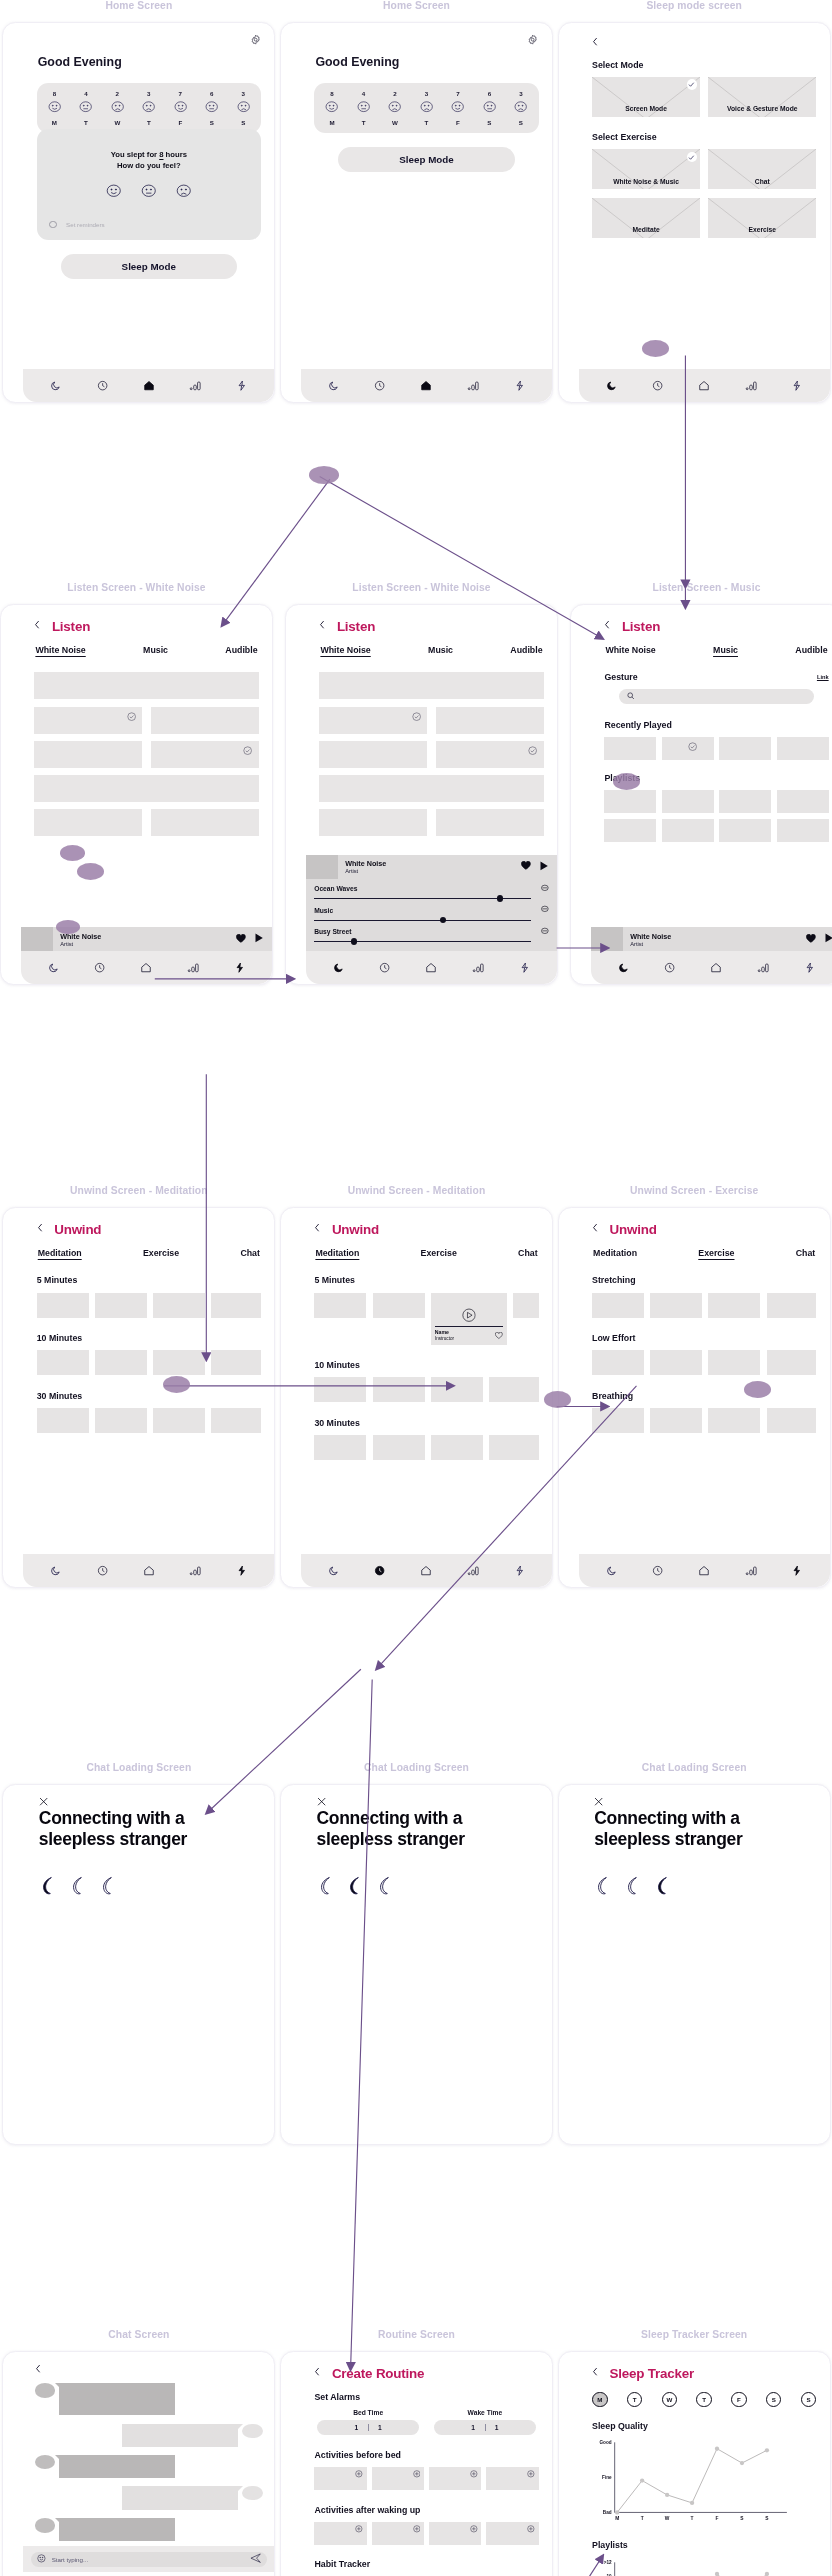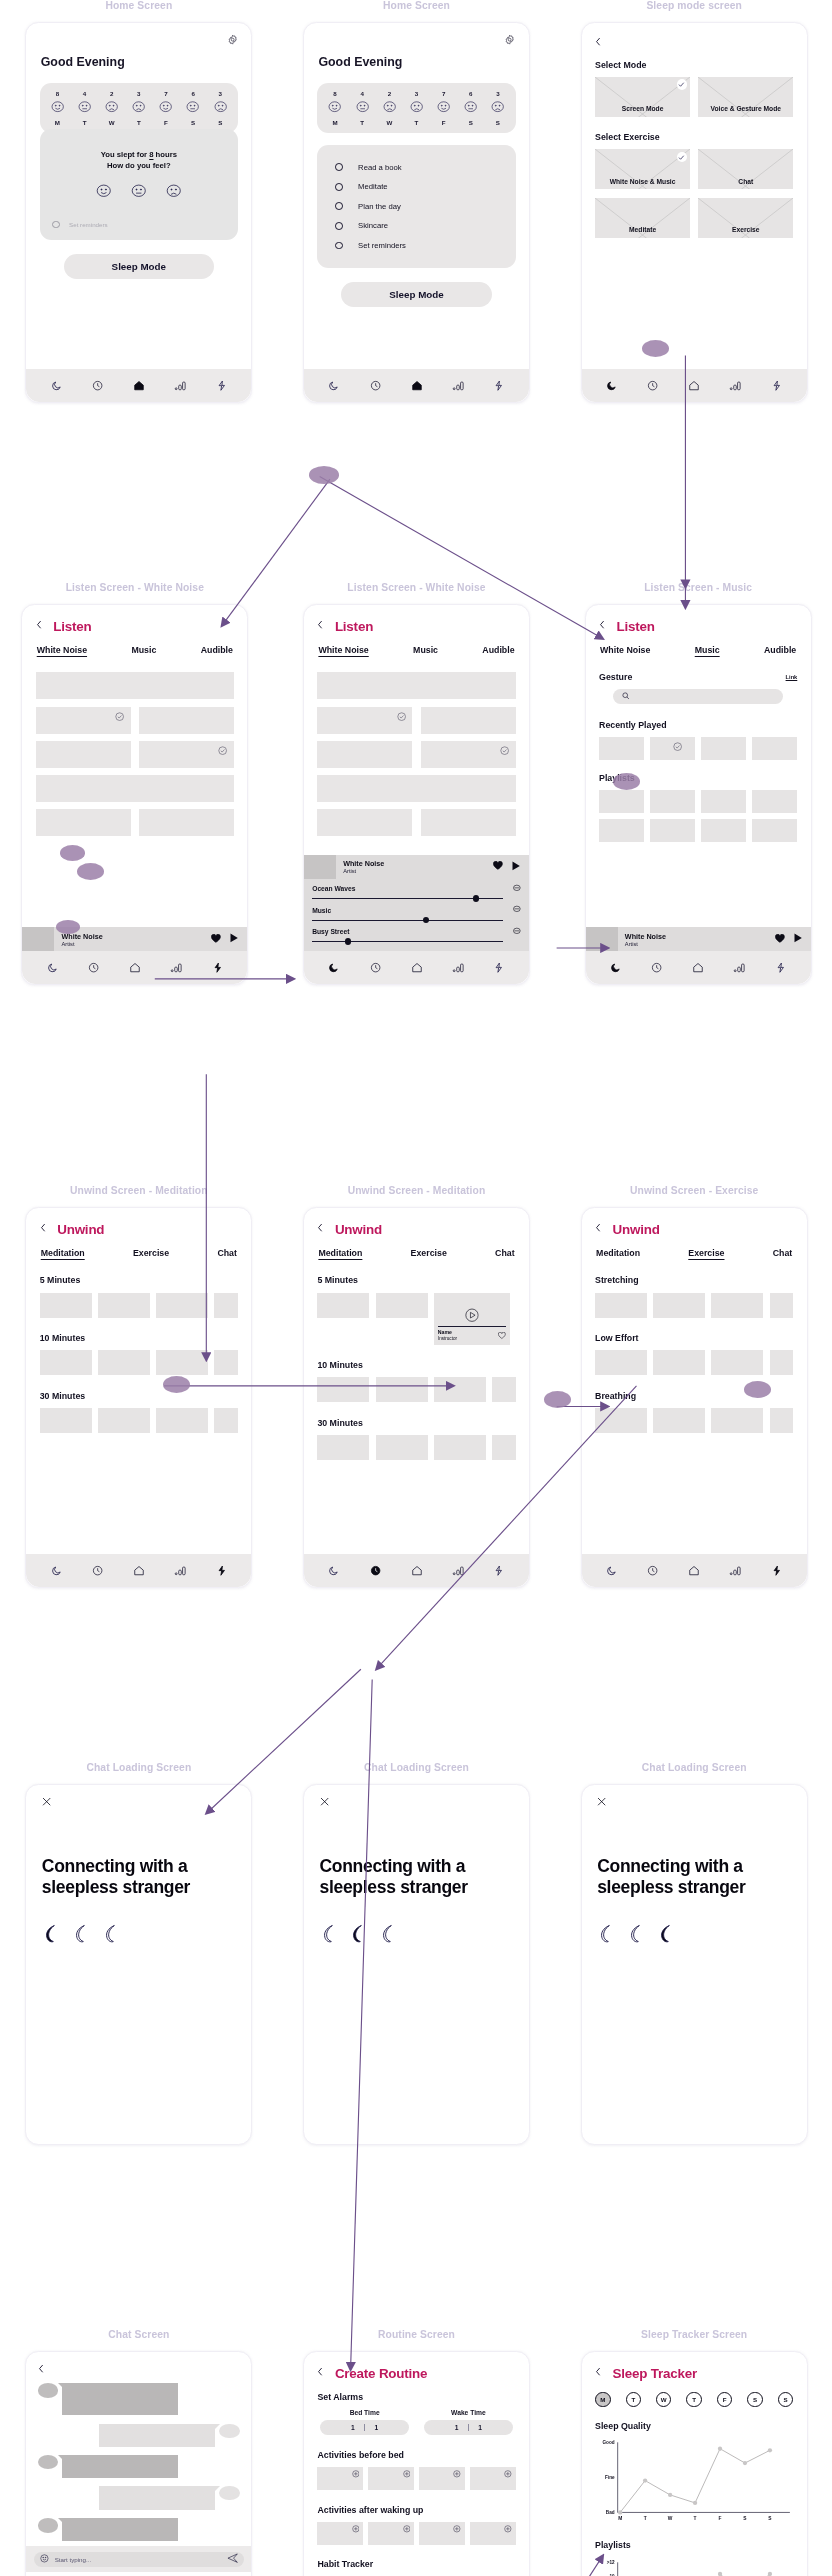--- a/index.html
+++ b/index.html
@@ -15,26 +15,26 @@
   .row { position: absolute; left: 0; width: 833px; display: flex; }
   .cell { width: 278px; position: relative; display: flex; flex-direction: column; align-items: center; }
 
   .screen-caption {
     font-size: 10.3px; color: #c9c4da; font-weight: 600;
     letter-spacing: 0.1px; margin-bottom: 11.3px; text-align: center;
     white-space: nowrap;
   }
 
   .phone {
-    width: 227px; background: #ffffff;
+    width: 273px; background: #ffffff;
     border-radius: 13.4px;
     border: 0.5px solid #f0eef5;
     box-shadow: 0 0.5px 2.6px rgba(120,110,150,.10);
     position: relative; overflow: hidden;
-    display: flex; flex-direction: column;
+    display: flex; flex-direction: column; padding-left: 20px;
   }
   .phone-body { flex: 1 1 auto; padding: 13.4px 13.4px 0 13.4px; position: relative; }
 
   
   .bottomnav {
     background: #eceaea; height: 33px; border-radius: 0 0 13.4px 13.4px;
     display: flex; align-items: center; justify-content: space-around;
     padding: 0 9.3px; position: relative;
   }
   .navicon { width: 15.5px; height: 15.5px; display: flex; align-items: center; justify-content: center; }
@@ -119,21 +119,21 @@
   .uwcard { position: relative; background: #e6e4e4; height: 25px; flex: 0 0 52px; }
   .uwcard.big { height: 52px; flex: 0 0 76px; }
   .uw-play { position: absolute; left: 50%; top: 15.5px; transform: translateX(-50%); }
   .uw-foot { position: absolute; left: 4.1px; right: 4.1px; bottom: 3.1px; border-top: 0.5px solid #1c1a31; padding-top: 2.1px; display: flex; align-items: flex-end; justify-content: space-between; }
   .uw-nm { font-size: 5.2px; font-weight: 700; color: #0e0d1a; line-height: 1.25; }
   .uw-nm span { display: block; font-weight: 400; font-size: 4.6px; }
 
   
   .phone.loading .phone-body { padding: 11.3px 15.5px; display: flex; flex-direction: column; }
   .closex { font-size: 11.3px; color: #11101e; line-height: 1; }
-  .bigmsg { font-size: 17.5px; font-weight: 700; color: #08070f; line-height: 1.18; letter-spacing: -0.3px; margin-top: 48px; }
+  .bigmsg { font-size: 17.5px; font-weight: 700; color: #08070f; line-height: 1.18; letter-spacing: -0.3px; }
   .moons { display: flex; gap: 12.4px; margin-top: 27px; }
 
   
   .chatbody { padding: 11.3px 11.3px 5.2px 11.3px; display: flex; flex-direction: column; gap: 8.2px; }
   .msg { display: flex; align-items: flex-start; gap: 4.1px; }
   .msg.out { justify-content: flex-end; }
   .av { width: 20.6px; height: 14.4px; border-radius: 50%; background: #bfbdbd; flex: 0 0 auto; }
   .av.light { background: #e4e2e2; }
   .bub { background: #b9b7b7; min-height: 23px; width: 116px; position: relative; }
   .bub.light { background: #e2e0e0; }
@@ -385,42 +385,20 @@
                 </div>
                 <div class="daycol">
                   <div class="daynum">3</div>
                   <div><svg width="13.4" height="13.4" viewBox="0 0 26 26" fill="none" stroke="#272350" stroke-width="1.3">
                       <ellipse cx="13" cy="13" rx="11" ry="9.5"></ellipse>
                       <circle cx="9.3" cy="11" r="0.9" fill="#272350"></circle>
                       <circle cx="16.7" cy="11" r="0.9" fill="#272350"></circle>
                       <path d="M8.5 19 Q13 15 17.5 19"></path>
                     </svg></div>
                   <div class="dayltr">S</div>
-                </div>
-              </div>
-              <div class="taskcard">
-                <div class="taskrow">
-                  <div class="radio"></div>
-                  <div class="tasklbl">Read a book</div>
-                </div>
-                <div class="taskrow">
-                  <div class="radio"></div>
-                  <div class="tasklbl">Meditate</div>
-                </div>
-                <div class="taskrow">
-                  <div class="radio"></div>
-                  <div class="tasklbl">Plan the day</div>
-                </div>
-                <div class="taskrow">
-                  <div class="radio"></div>
-                  <div class="tasklbl">Skincare</div>
-                </div>
-                <div class="taskrow">
-                  <div class="radio"></div>
-                  <div class="tasklbl">Set reminders</div>
                 </div>
               </div>
               <div class="sleepbtn">Sleep Mode</div>
             </div>
             <div class="bottomnav">
               <div class="navicon">
                 <svg width="11.3" height="11.3" viewBox="0 0 22 22" fill="none" stroke="#221f4a" stroke-width="1.6">
                   <path d="M18 13.6 A7.6 7.6 0 1 1 9.2 4 A6 6 0 0 0 18 13.6z"></path>
                 </svg>
               </div>

